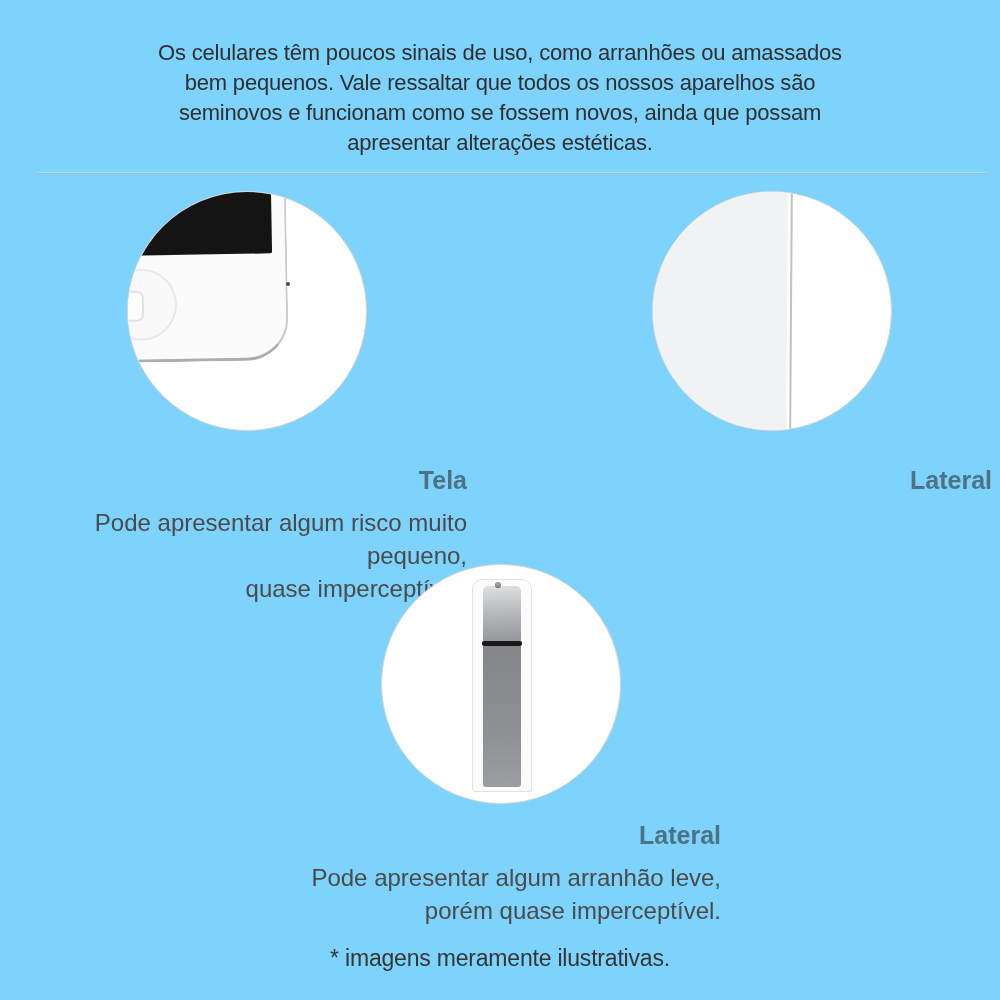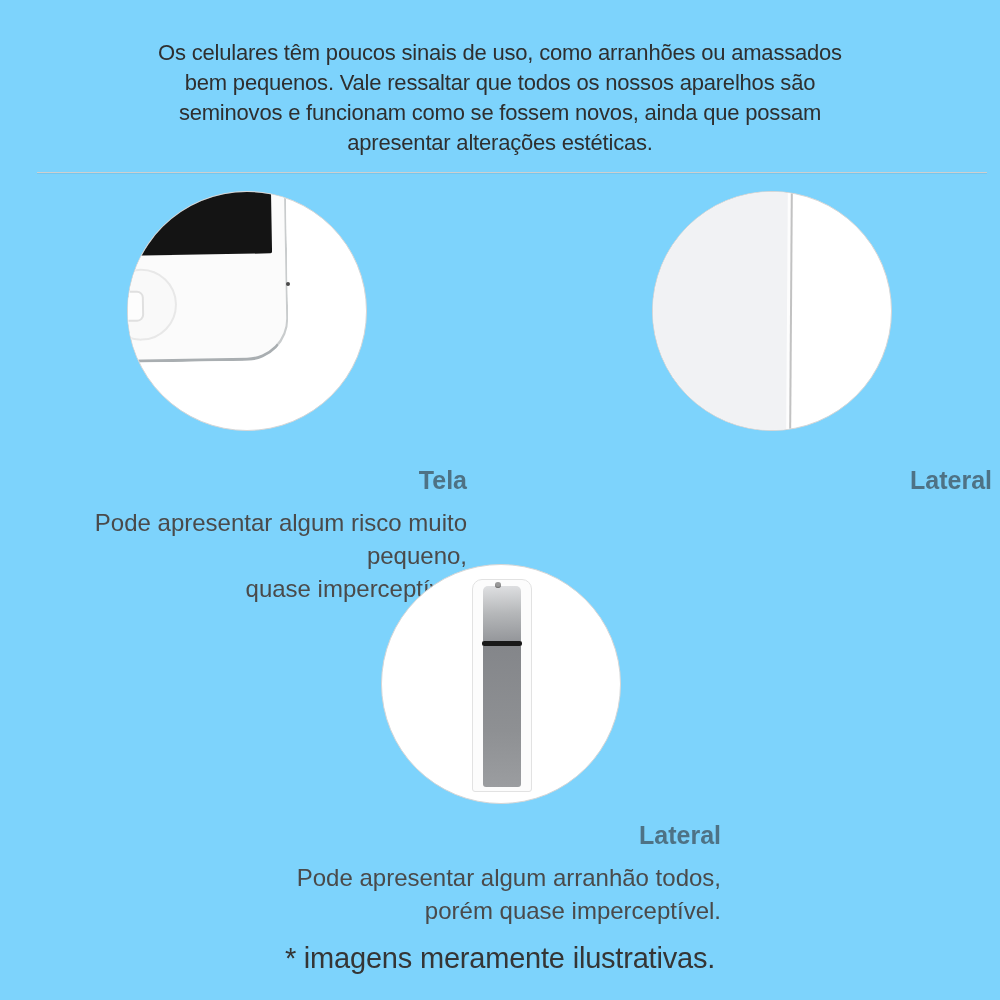--- a/index.html
+++ b/index.html
@@ -102,21 +102,21 @@
   }
   .c3-screw {
     position:absolute; left:113px; top:17px; width:6px; height:6px;
     border-radius:50%; background:#9a9a9a;
     box-shadow:inset 0 -1px 1px #6f6f6f;
   }
 
   
   .footer {
     position:absolute; top:942px; left:0; width:1000px; margin:0;
-    text-align:center; font-size:29px; line-height:32px;
+    text-align:center; font-size:23px; line-height:32px;
     color:#353535; letter-spacing:-0.2px;
   }
 </style>
 </head>
 <body>
 
 <div class="page">
 
   <p class="intro">Os celulares têm poucos sinais de uso, como arranhões ou amassados
 bem pequenos. Vale ressaltar que todos os nossos aparelhos são
@@ -149,19 +149,19 @@
 
   <section class="card card-lateral">
     <div class="circle">
       <div class="c3-casing"></div>
       <div class="c3-metal-top"></div>
       <div class="c3-band"></div>
       <div class="c3-metal-bottom"></div>
       <div class="c3-screw"></div>
     </div>
     <h3 class="card-title">Lateral</h3>
-    <p class="card-desc">Pode apresentar algum arranhão todos,
+    <p class="card-desc">Pode apresentar algum arranhão leve,
 porém quase imperceptível.</p>
   </section>
 
   <p class="footer">* imagens meramente ilustrativas.</p>
 
 </div>
 
 </body></html>

